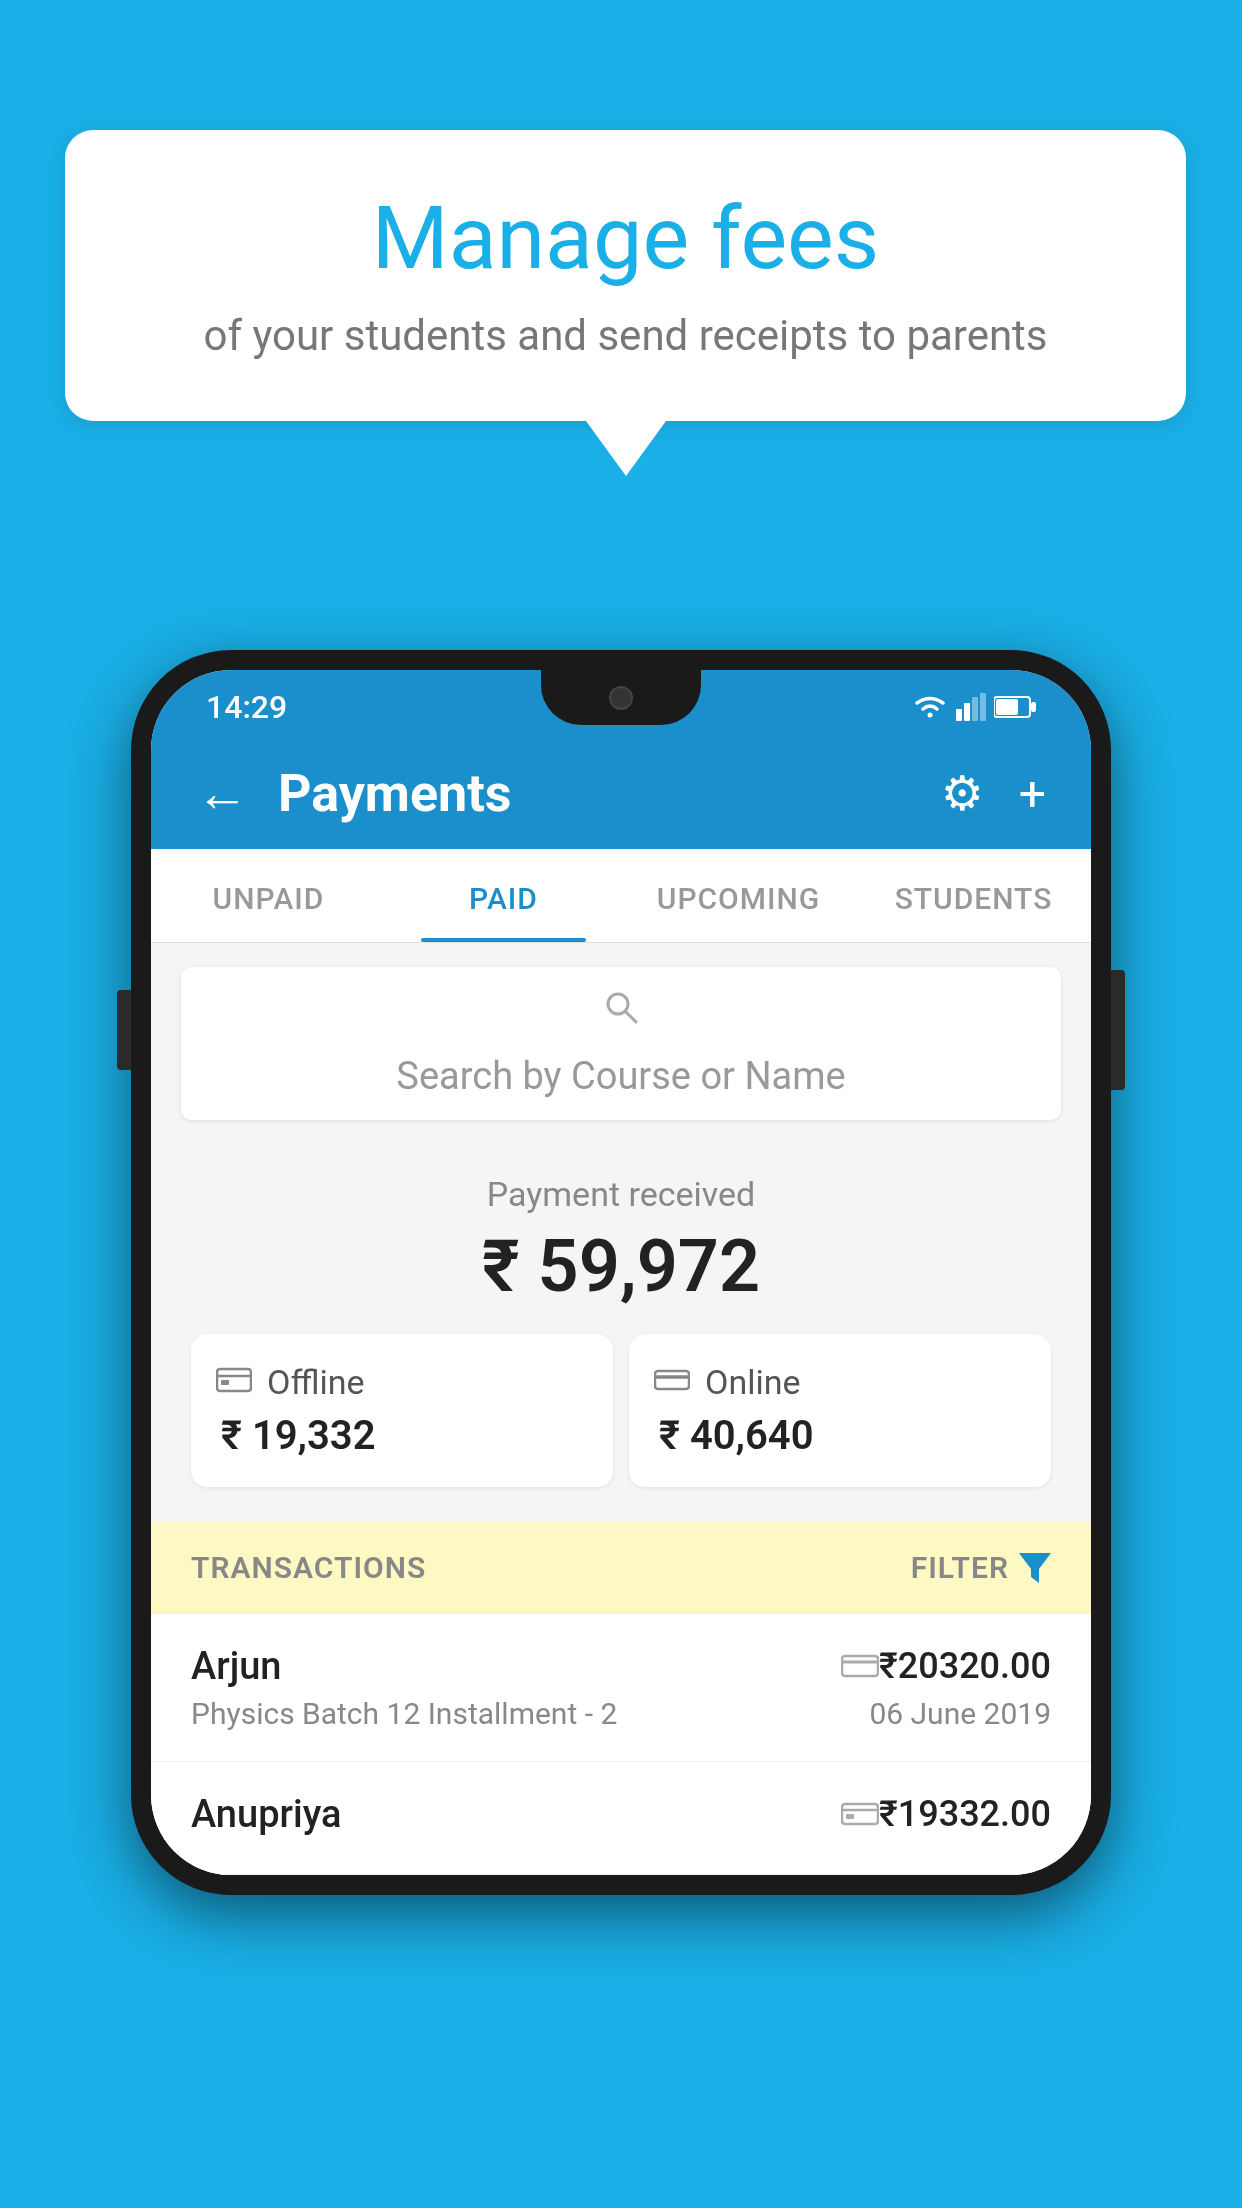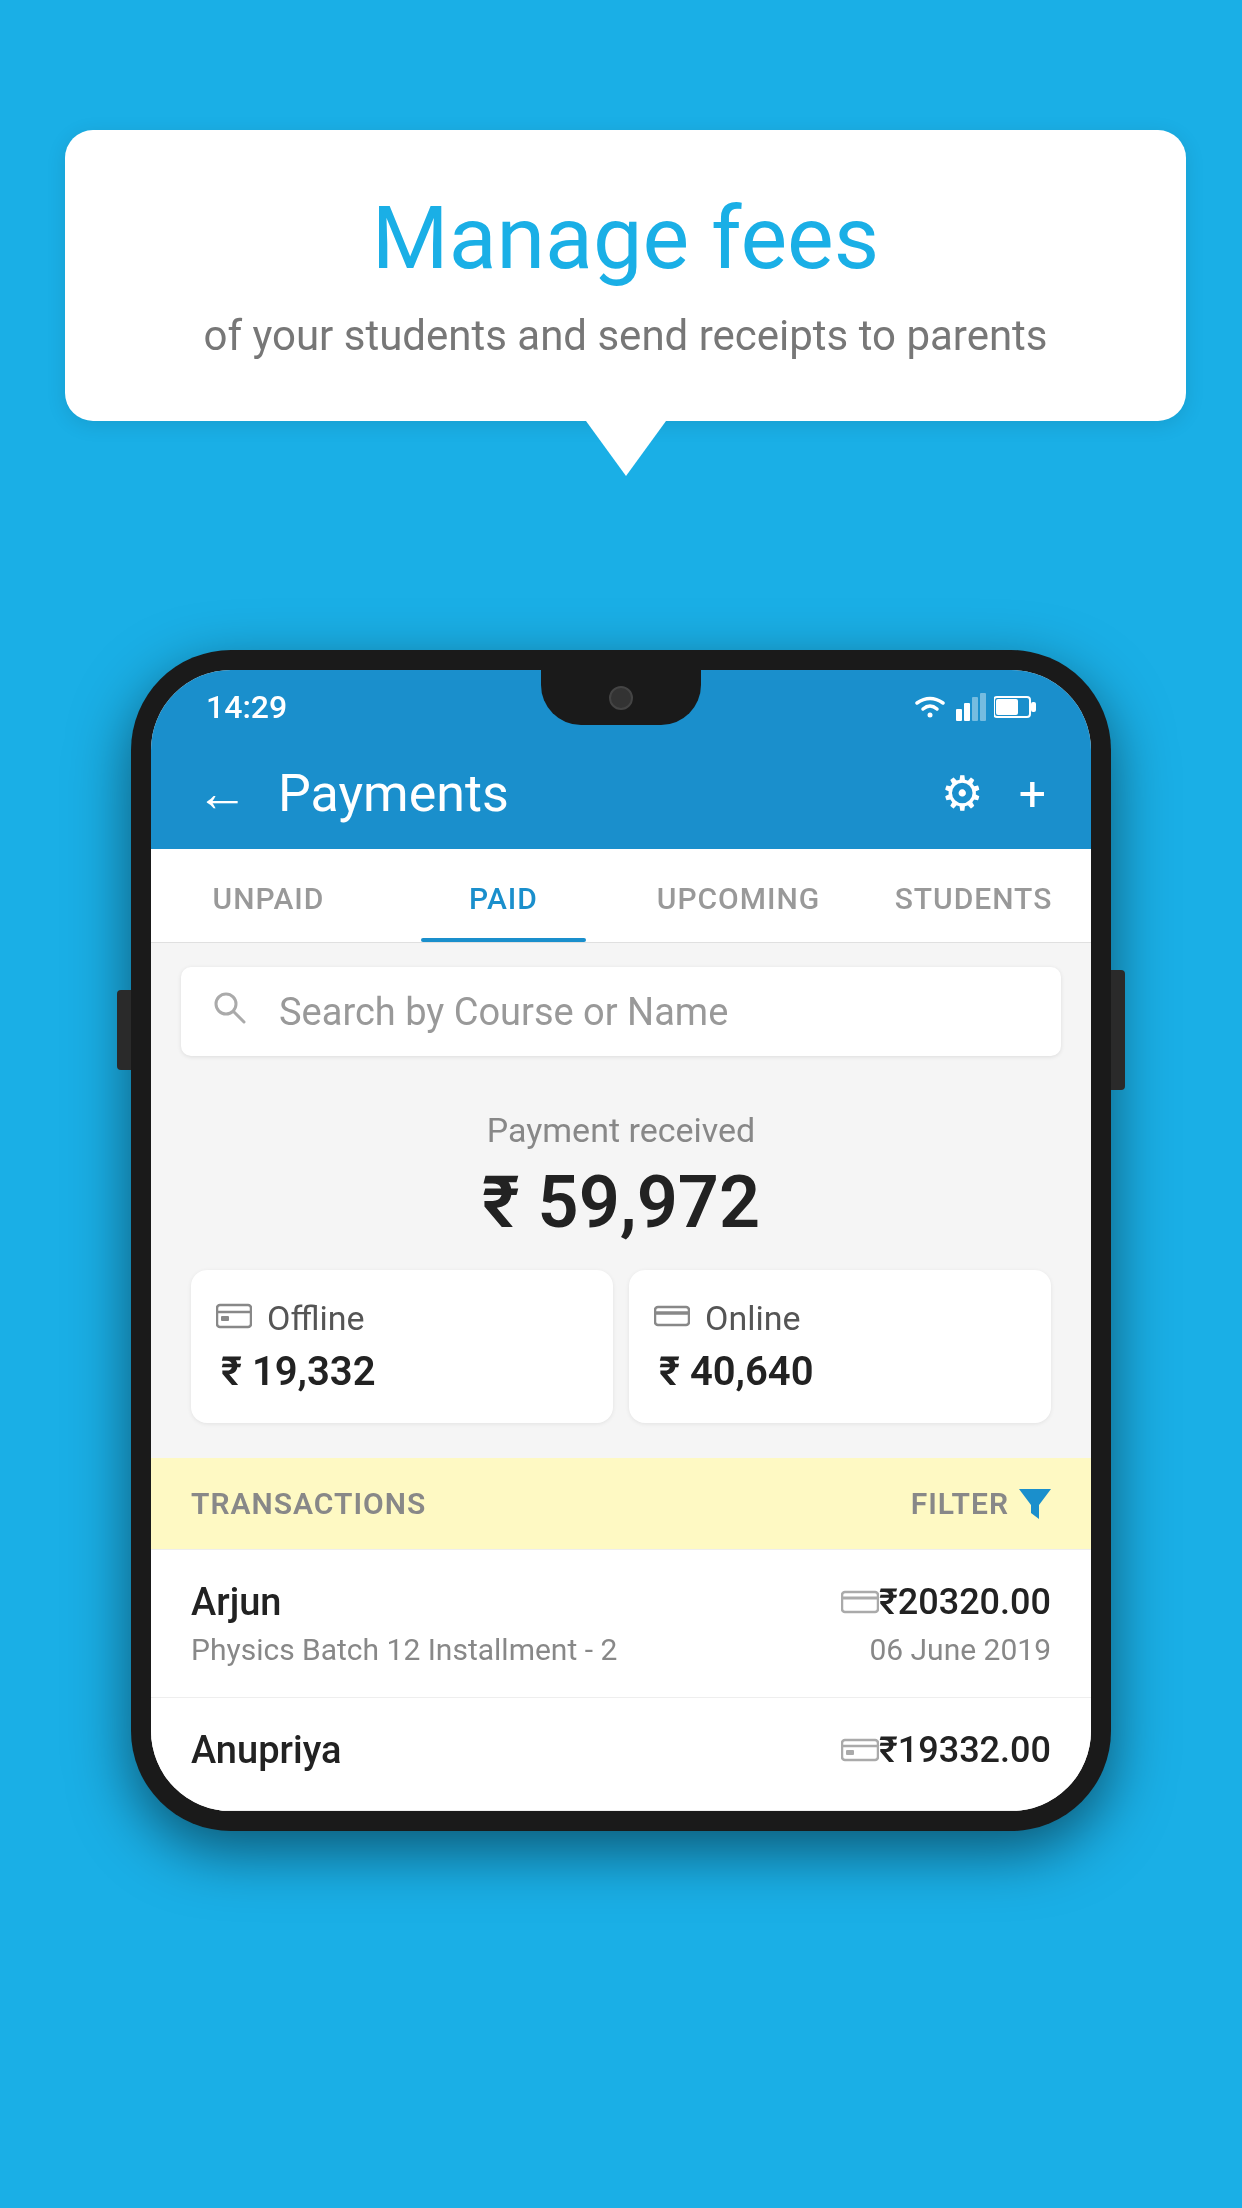--- a/index.html
+++ b/index.html
@@ -169,21 +169,21 @@
     .back-arrow {
       color: white;
       font-size: 52px;
       cursor: pointer;
       line-height: 1;
     }
 
     .app-header-title {
       color: white;
       font-size: 52px;
-      font-weight: 400;
+      font-weight: 700;
     }
 
     .app-header-right {
       display: flex;
       align-items: center;
       gap: 35px;
     }
 
     .header-icon {
       color: white;
@@ -230,22 +230,23 @@
       background: #f5f5f5;
       padding: 24px 30px;
     }
 
     .search-bar {
       background: white;
       border-radius: 10px;
       display: flex;
       align-items: center;
       padding: 22px 30px;
-      gap: 32px;
+      gap: 20px;
       box-shadow: 0 1px 4px rgba(0,0,0,0.1);
+      flex-direction: column;
     }
 
     .search-icon {
       color: #999;
       font-size: 38px;
     }
 
     .search-placeholder {
       color: #999;
       font-size: 38px;

